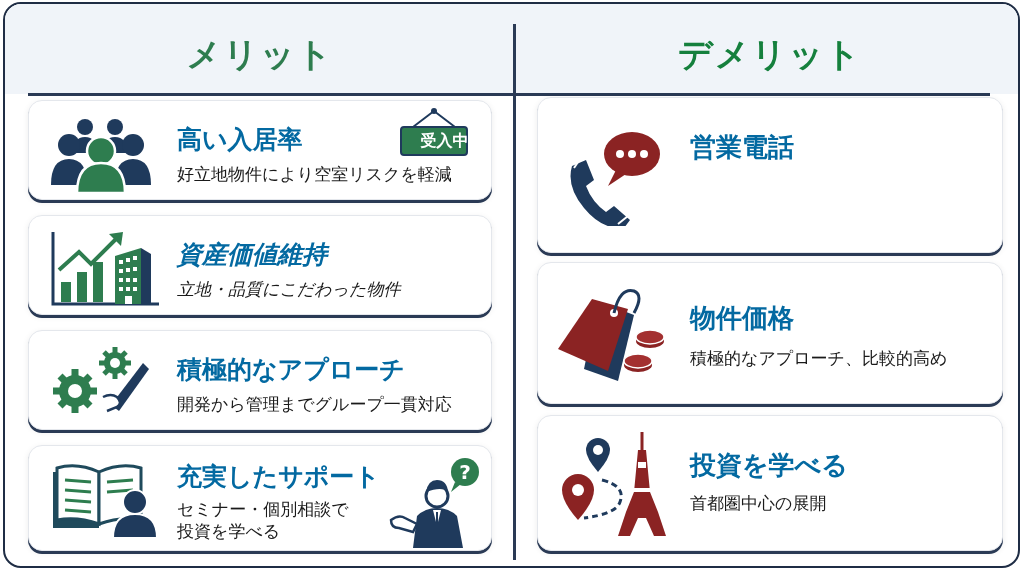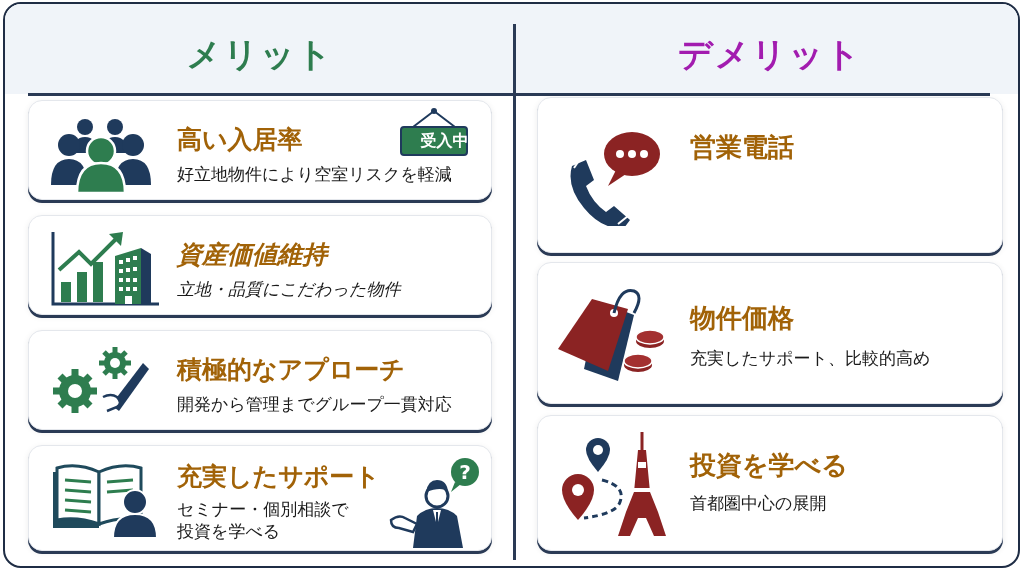--- a/index.html
+++ b/index.html
@@ -17,30 +17,30 @@
     position: absolute; left: 23px; top: 89px; width: 962px; height: 3px; background: #2a3a55;
   }
   .divider {
     position: absolute; left: 508px; top: 20px; width: 3px; height: 536px; background: #2a3a55;
   }
   .col-title {
     position: absolute; top: 28px; font-size: 34px; font-weight: bold; letter-spacing: 2px;
     text-align: center; width: 400px;
   }
   .title-merit { left: 55px; color: #2e7d4f; }
-  .title-demerit { left: 565px; color: #a21caf; }
+  .title-demerit { left: 565px; color: #15803d; }
 
   .card {
     position: absolute; background: #ffffff; border-radius: 14px;
     border: 1px solid #e4e7ec;
     box-shadow: 0 3px 0 0 #2a3a55, 0 2px 6px rgba(0,0,0,0.08);
   }
   .card .icon { position: absolute; }
   .card .ctitle {
-    position: absolute; font-weight: bold; color: #a16207; white-space: nowrap;
+    position: absolute; font-weight: bold; color: #0369a1; white-space: nowrap;
   }
   .card .cdesc {
     position: absolute; color: #1a1a1a; white-space: pre-line; line-height: 1.3;
   }
 
   
   .lc { left: 23px; width: 464px; height: 100px; }
   .lc .icon { left: 20px; top: 12px; width: 110px; height: 80px; }
   .lc .ctitle { left: 148px; top: 22px; font-size: 25px; }
   .lc .cdesc { left: 148px; top: 62px; font-size: 17px; }
@@ -199,21 +199,21 @@
       <path d="M40 16 L76 30 L60 96 L26 84z" fill="#1f3a5c"></path>
       <path d="M34 14 L70 24 L50 86 L0 64z" fill="#8b2323"></path>
       <circle cx="56" cy="28" r="4" fill="#fff"></circle>
       <path d="M56 28 q6-26 20-22 q10 4 0 22" stroke="#1f3a5c" stroke-width="3" fill="none"></path>
       <ellipse cx="92" cy="56" rx="14" ry="7" fill="#8b2323"></ellipse>
       <ellipse cx="92" cy="52" rx="14" ry="7" fill="#a33030" stroke="#fff" stroke-width="1.5"></ellipse>
       <ellipse cx="80" cy="80" rx="14" ry="7" fill="#8b2323"></ellipse>
       <ellipse cx="80" cy="76" rx="14" ry="7" fill="#a33030" stroke="#fff" stroke-width="1.5"></ellipse>
     </svg>
     <div class="ctitle" style="top:38px;">物件価格</div>
-    <div class="cdesc" style="top:84px;">充実したサポート、比較的高め</div>
+    <div class="cdesc" style="top:84px;">積極的なアプローチ、比較的高め</div>
   </div>
 
   <div class="card rc" style="top:411px; height:136px;">
     <svg class="icon" style="top:12px; height:112px;" viewBox="0 0 110 112">
       <path d="M40 44 q-12-14-12-22 a12 12 0 0 1 24 0 q0 8-12 22z" fill="#1f3a5c"></path>
       <circle cx="40" cy="22" r="5" fill="#fff"></circle>
       <path d="M20 92 q-16-18-16-30 a16 16 0 0 1 32 0 q0 12-16 30z" fill="#8b2323"></path>
       <circle cx="20" cy="62" r="6" fill="#fff"></circle>
       <path d="M44 52 q24 6 18 22 q-4 12-36 16" stroke="#1f3a5c" stroke-width="3" stroke-dasharray="6 4" fill="none"></path>
       <line x1="84" y1="4" x2="84" y2="22" stroke="#8b2323" stroke-width="3"></line>

